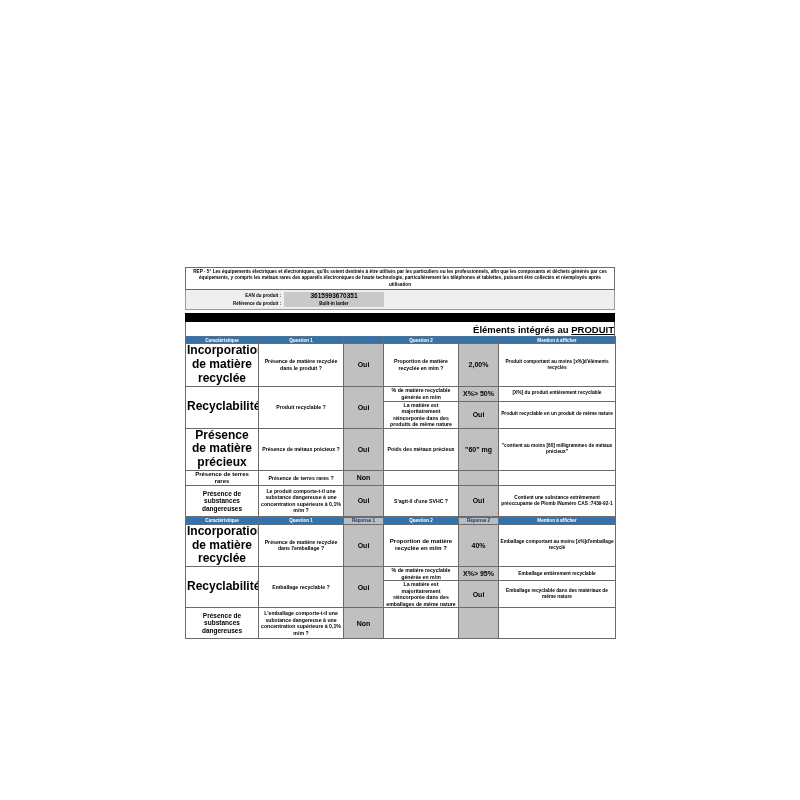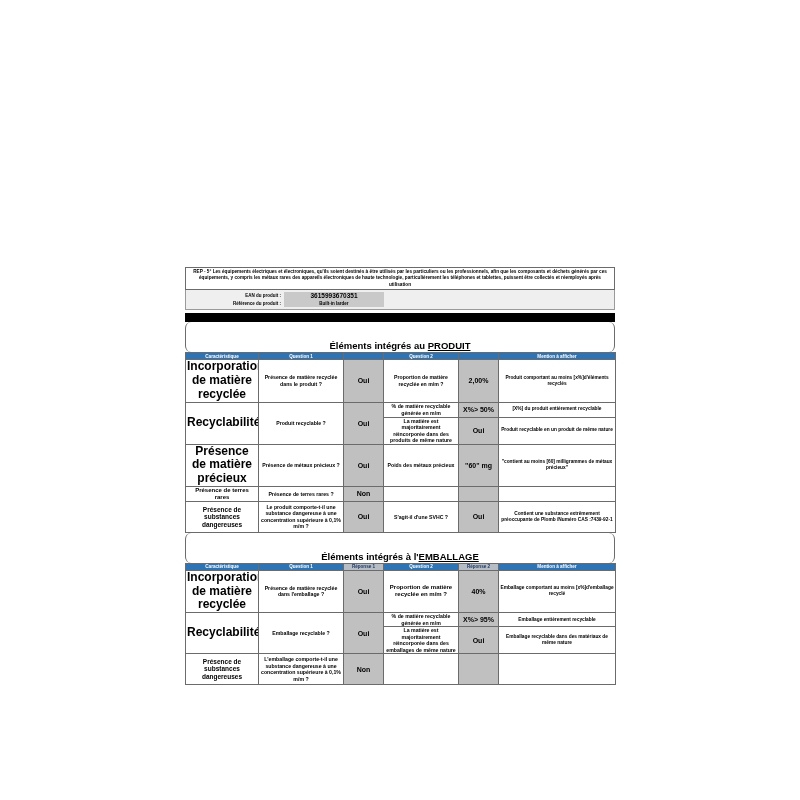--- a/index.html
+++ b/index.html
@@ -22,22 +22,22 @@
   }
   .meta-row { display:flex; align-items:stretch; }
   .meta-label { width:98px; text-align:right; font-size:4.5px; font-weight:700; padding-right:3px; line-height:1.6; }
   .meta-value { width:100px; background:#c9c9c9; text-align:center; font-weight:700; }
   .ean-value { font-size:6.5px; line-height:8px; }
   .ref-value { font-size:4.5px; line-height:7px; }
 
   .black-bar { height:9px; background:#000; margin-top:3px; }
 
   .section-title {
-    font-size:9.5px; font-weight:700; text-align:center; padding:18px 0 1px 0;
-    border-left:1px solid #6b6b6b; border-right:1px solid #6b6b6b; background:#fff;border-radius:6px;
+    font-size:9.5px; font-weight:700; text-align:right; padding:2px 0 1px 0;
+    border-left:1px solid #6b6b6b; border-right:1px solid #6b6b6b; background:#fff;
   }
   .uline { text-decoration:underline; }
 
   table { border-collapse:collapse; width:430px; table-layout:fixed; }
   td { border:1px solid #6b6b6b; vertical-align:middle; text-align:center; padding:0 1px; overflow:hidden; }
 
   .hdr td { background:#2e74b5; color:#ffffff; font-size:4.6px; font-weight:700; height:7px; padding:0; }
   .hdr td.resp-hdr { background:#b6bdc4; color:#1f3864; }
 
   .carac   { font-size:12px; font-weight:700; line-height:1.15; }
@@ -133,23 +133,20 @@
       <td class="carac" style="font-size:6.5px">Présence de substances dangereuses</td>
       <td class="q">Le produit comporte-t-il une substance dangereuse à une concentration supérieure à 0,1% m/m ?</td>
       <td class="ans">Oui</td>
       <td class="q">S'agit-il d'une SVHC ?</td>
       <td class="ans">Oui</td>
       <td class="mention">Contient une substance extrêmement préoccupante de Plomb /Numéro CAS :7439-92-1</td>
     </tr>
   </tbody>
     </table>
 
-  <div class="section-title">
-    <span>Éléments intégrés à l'</span><span class="uline">EMBALLAGE</span>
-  </div>
 
   <table>
     <colgroup>
       <col style="width:73px">
         <col style="width:85px">
         <col style="width:40px">
       <col style="width:75px">
         <col style="width:40px">
         <col style="width:117px">
     </colgroup>

